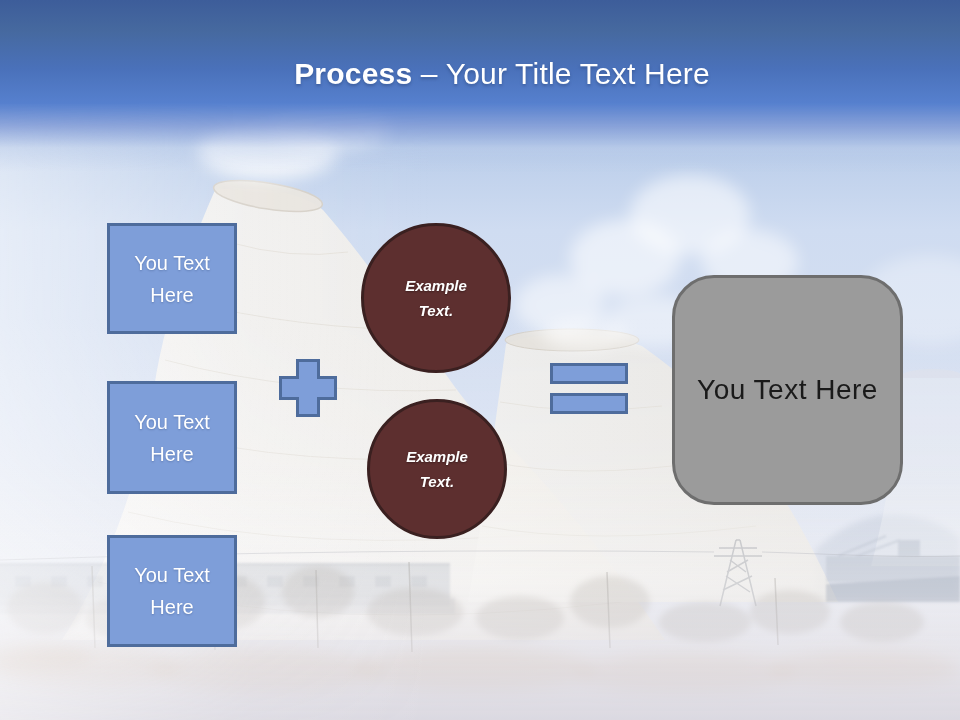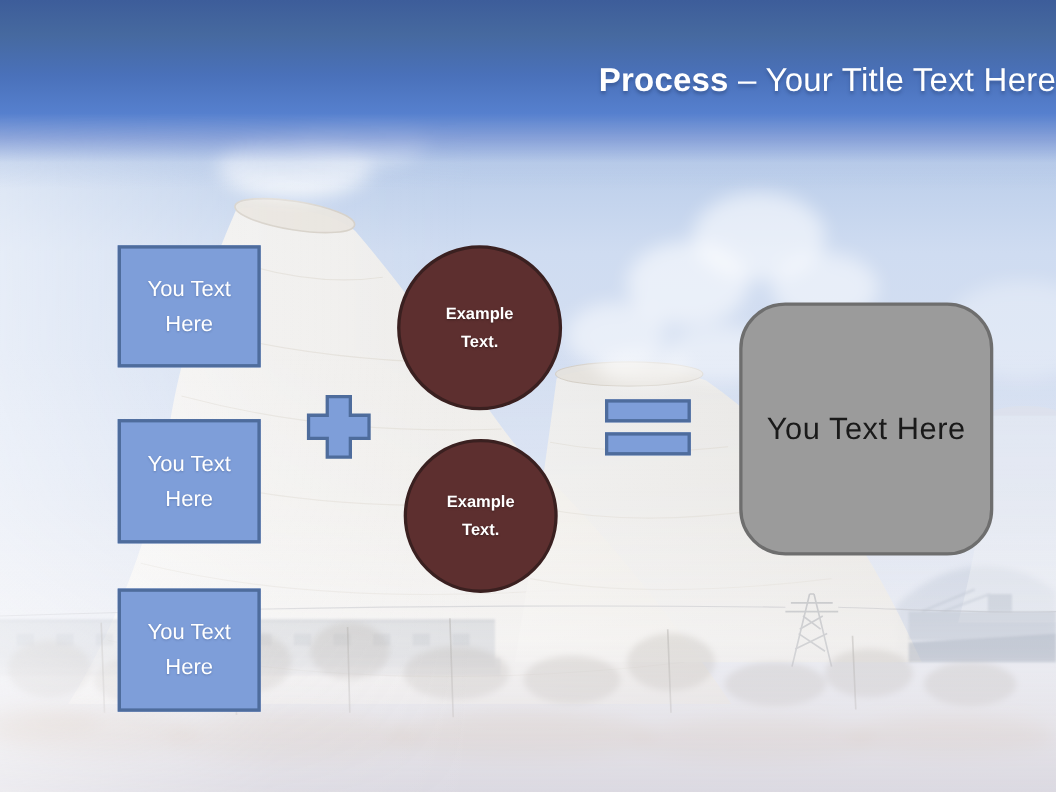--- a/index.html
+++ b/index.html
@@ -16,41 +16,41 @@
       linear-gradient(90deg,rgba(255,255,255,.48) 0%,rgba(255,255,255,.10) 26%,rgba(255,255,255,0) 45%),
       linear-gradient(0deg,rgba(219,217,225,.92) 0%,rgba(231,229,234,.72) 8%,
                       rgba(250,250,252,.45) 19%,rgba(255,255,255,.14) 36%,rgba(255,255,255,0) 56%);
   }
   .header{
     position:absolute;left:0;top:0;width:100%;height:172px;
     background:linear-gradient(180deg,#3d5d9a 0%,#46699f 18%,#4a71ba 40%,#5680ce 60%,
                rgba(123,150,212,.80) 73%,rgba(174,194,229,.35) 86%,rgba(201,215,238,0) 100%);
   }
   .title{
-    margin:0;padding-top:56px;text-align:right;
+    margin:0;padding-top:56px;text-align:center;
     font-size:30px;line-height:36px;color:var(--title-color,#fff);
     text-shadow:0 2px 3px rgba(30,50,90,.35);font-weight:normal;letter-spacing:.2px;padding-left:44px;
   }
   .title .b{font-weight:bold;}
   .text-box{
     position:absolute;left:107px;width:130px;box-sizing:border-box;
     background:var(--shape-blue,#7e9ed9);border:3px solid var(--shape-blue-border,#4e6c9c);
     display:flex;align-items:center;justify-content:center;text-align:center;
     color:#fff;font-size:20px;line-height:1.6;margin-top:48px;
   }
   .text-box .lbl{white-space:pre-line;text-shadow:0 1px 2px rgba(20,40,80,.25);}
   #box1{top:175px;height:111px;}
   #box2{top:333px;height:113px;}
   #box3{top:487px;height:112px;}
   .plus{position:absolute;left:277px;top:357px;width:62px;height:62px;}
   .circle{
     position:absolute;box-sizing:border-box;border-radius:50%;
     background:var(--circle-fill,#5d2f2f);border:3px solid var(--circle-border,#3a2020);
     display:flex;align-items:center;justify-content:center;text-align:center;
-    color:#fff;font-size:15px;font-weight:bold;line-height:1.7;
+    color:#fff;font-size:15px;font-weight:bold;font-style:italic;line-height:1.7;
   }
   .circle .lbl{white-space:pre-line;text-shadow:0 1px 2px rgba(0,0,0,.35);}
   #circle1{left:361px;top:223px;width:150px;height:150px;}
   #circle2{left:367px;top:399px;width:140px;height:140px;}
   .equals{position:absolute;left:550px;top:363px;width:78px;}
   .equals .bar{
     box-sizing:border-box;width:78px;height:21px;margin-bottom:9px;
     background:var(--shape-blue,#7e9ed9);border:3px solid var(--shape-blue-border,#4e6c9c);
   }
   .result-box{

